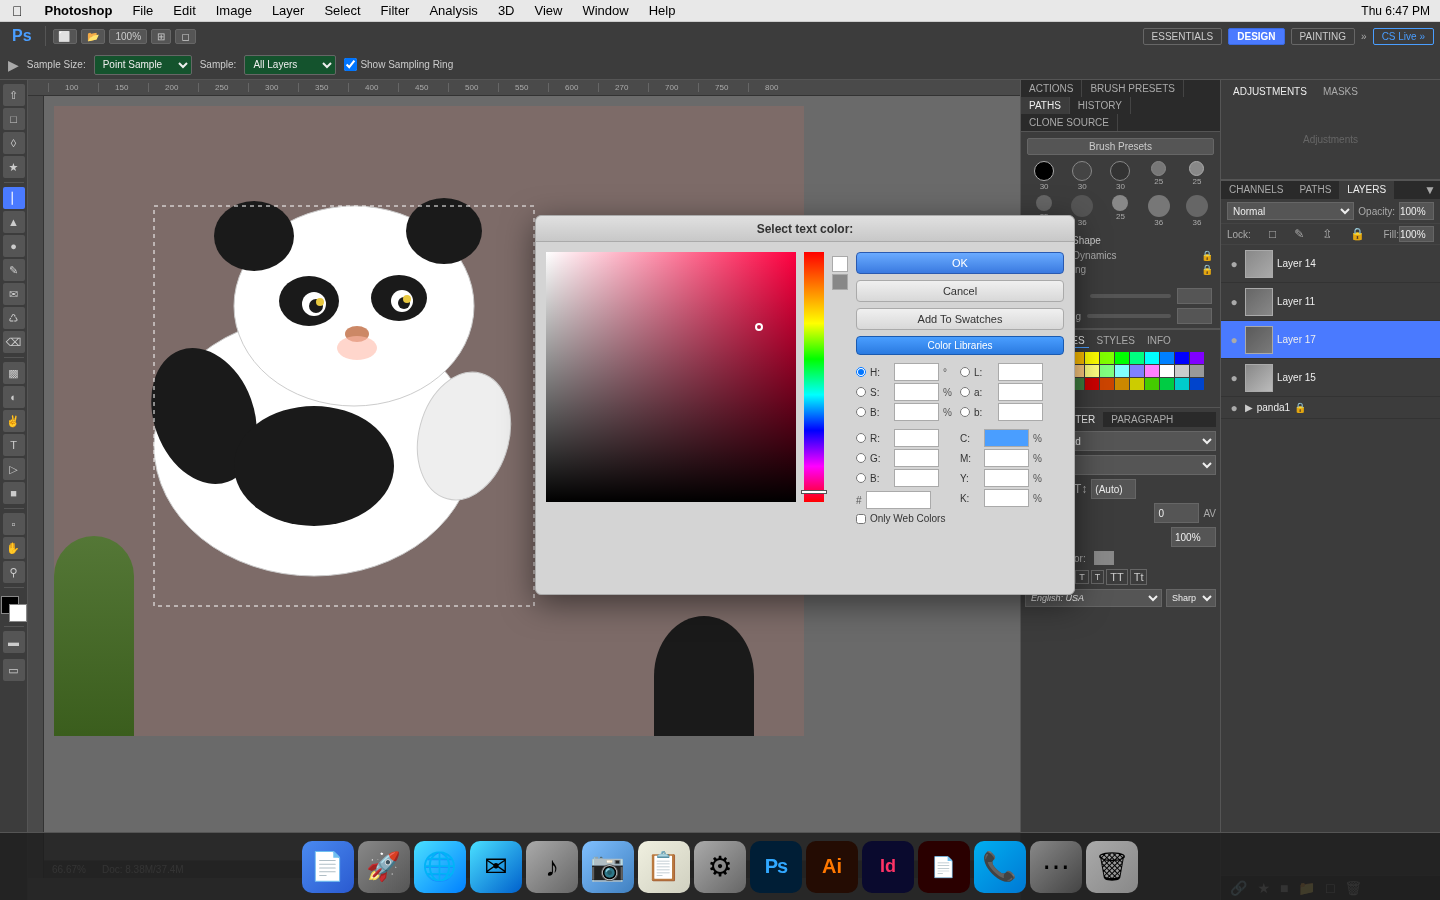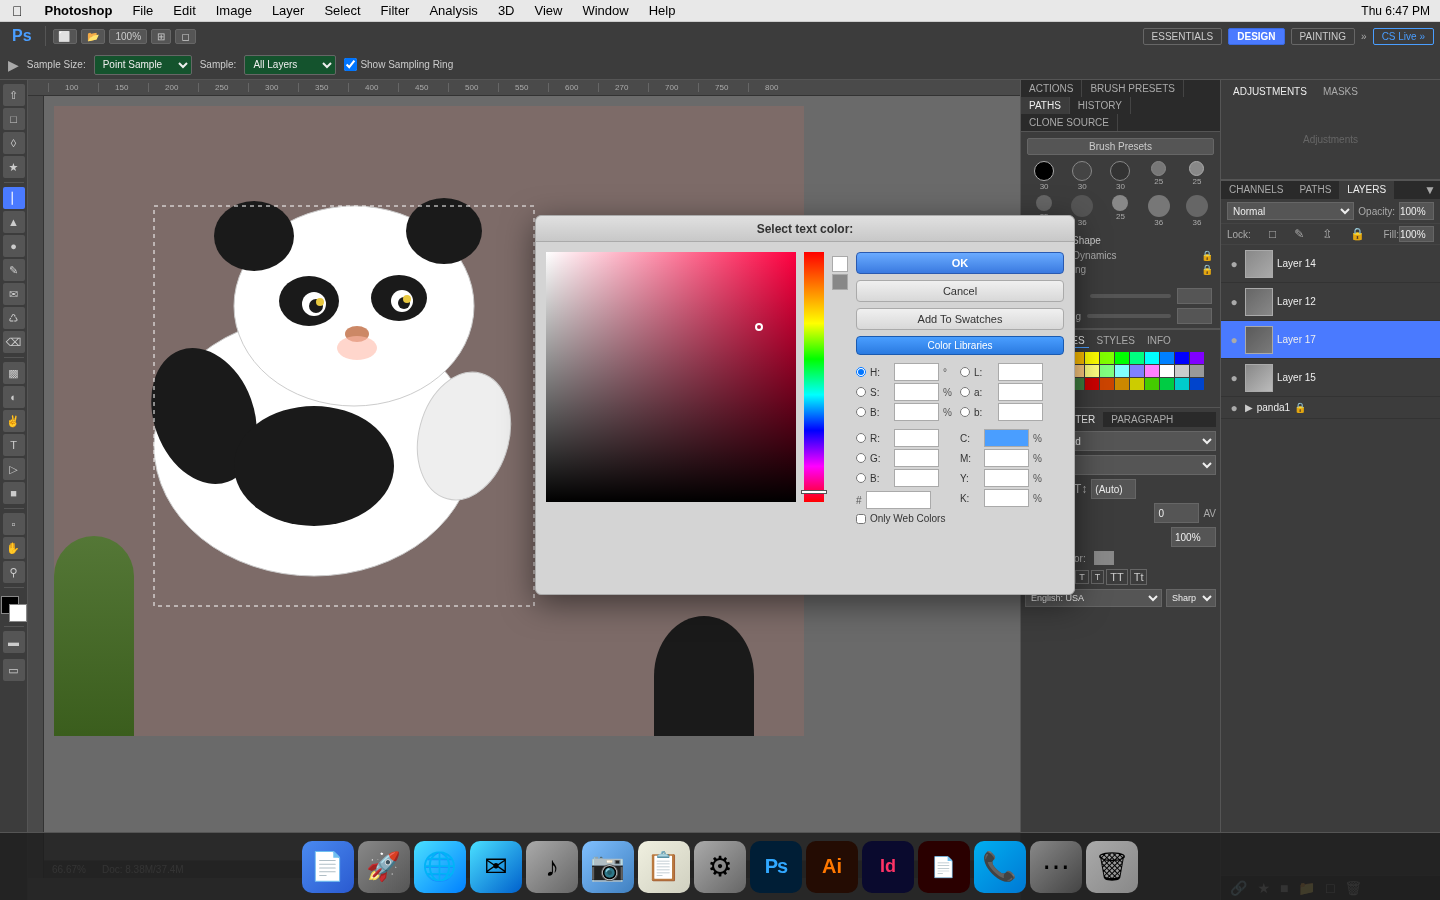--- a/index.html
+++ b/index.html
@@ -266,21 +266,21 @@
 
     
     #cp-right { flex: 1; display: flex; flex-direction: column; gap: 0; }
     #cp-color-new { width: 60px; height: 28px; background: #898989; }
     #cp-color-current { width: 60px; height: 28px; background: #898989; }
 
     
     #cp-buttons { display: flex; flex-direction: column; gap: 6px; margin-bottom: 8px; }
     .cp-btn-ok {
       background: linear-gradient(180deg, #6aabff, #3a7ae0);
-      border: 1px solid #2a5ab0; color: white; font-size: 11px; font-weight: 700;
+      border: 1px solid #2a5ab0; color: white; font-size: 11px; font-weight: 400;
       padding: 4px 16px; border-radius: 4px; cursor: pointer; text-align: center;
     }
     .cp-btn {
       background: linear-gradient(180deg, #f0f0f0, #d8d8d8);
       border: 1px solid #aaa; color: #333; font-size: 11px;
       padding: 4px 8px; border-radius: 4px; cursor: pointer; text-align: center;
     }
     .cp-btn-blue {
       background: linear-gradient(180deg, #4a9eff, #2a7ae0);
       border: 1px solid #1a5ab0; color: white; font-size: 10px;
@@ -664,21 +664,21 @@
       <div class="char-row" style="gap:2px;">
         <span style="color:#ccc;font-size:11px;font-weight:bold;cursor:pointer;padding:1px 3px;border:1px solid #666;">T</span>
         <span style="color:#ccc;font-size:11px;font-style:italic;cursor:pointer;padding:1px 3px;border:1px solid #666;">T</span>
         <span style="color:#ccc;font-size:11px;font-weight:bold;text-decoration:underline;cursor:pointer;padding:1px 3px;border:1px solid #666;">T</span>
         <span style="color:#ccc;font-size:9px;cursor:pointer;padding:1px 3px;border:1px solid #666;vertical-align:super;">T</span>
         <span style="color:#ccc;font-size:9px;cursor:pointer;padding:1px 3px;border:1px solid #666;vertical-align:sub;">T</span>
         <span style="color:#ccc;font-size:11px;cursor:pointer;padding:1px 3px;border:1px solid #666;text-transform:uppercase;">TT</span>
         <span style="color:#ccc;font-size:11px;cursor:pointer;padding:1px 3px;border:1px solid #666;">Tt</span>
       </div>
       <div class="char-row">
-        <select style="background:#555;border:1px solid #666;color:#eee;font-size:9px;padding:1px;height:18px;flex:1;">
+        <select style="background:#555;border:1px solid #666;color:#eee;font-size:9px;padding:1px;height:18px;flex:1;font-style:italic;">
           <option>English: USA</option>
         </select>
         <select style="background:#555;border:1px solid #666;color:#eee;font-size:9px;padding:1px;height:18px;width:50px;">
           <option>Sharp</option>
         </select>
       </div>
     </div>
   </div>
 
   <div id="far-right-panel">
@@ -721,21 +721,21 @@
 
         <div class="layer-item">
           <span class="layer-vis">●</span>
           <div class="layer-thumb" style="background:linear-gradient(135deg,#888,#aaa);"></div>
           <span class="layer-name">Layer 14</span>
         </div>
 
         <div class="layer-item">
           <span class="layer-vis">●</span>
           <div class="layer-thumb" style="background:linear-gradient(135deg,#666,#888);"></div>
-          <span class="layer-name">Layer 12</span>
+          <span class="layer-name">Layer 11</span>
         </div>
 
         <div class="layer-item active">
           <span class="layer-vis">●</span>
           <div class="layer-thumb" style="background:linear-gradient(135deg,#5a5a5a,#7a7a7a);"></div>
           <span class="layer-name">Layer 17</span>
         </div>
 
         <div class="layer-item">
           <span class="layer-vis">●</span>

